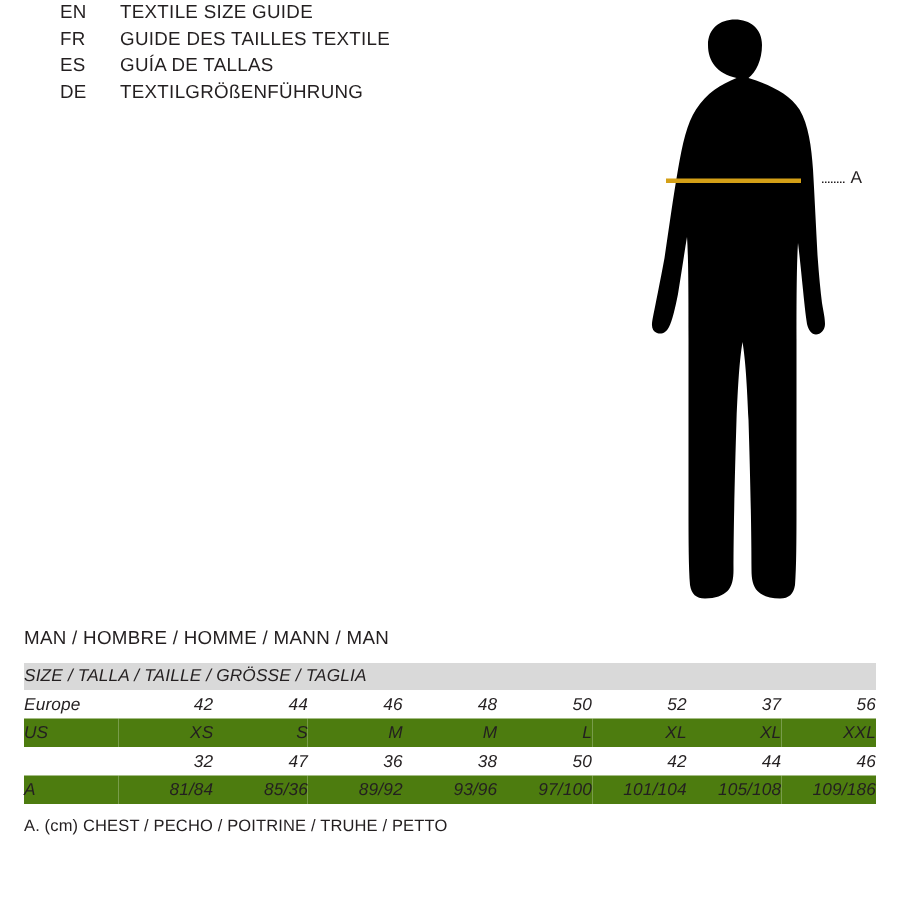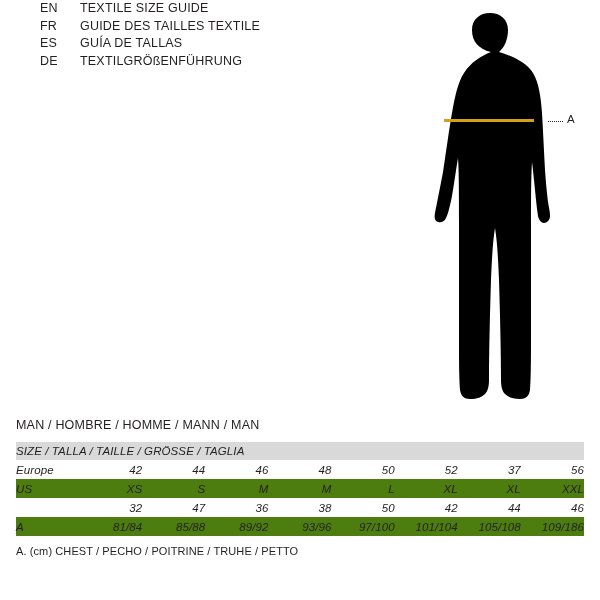--- a/index.html
+++ b/index.html
@@ -265,21 +265,21 @@
           <td class="c-val">38</td>
           <td class="c-val">50</td>
           <td class="c-val">42</td>
           <td class="c-val">44</td>
           <td class="c-val">46</td>
         </tr>
 
         <tr class="row-alt">
           <td class="c-label">A</td>
           <td class="c-val">81/84</td>
-          <td class="c-val">85/88</td>
+          <td class="c-val">85/36</td>
           <td class="c-val">89/92</td>
           <td class="c-val">93/96</td>
           <td class="c-val">97/100</td>
           <td class="c-val">101/104</td>
           <td class="c-val">105/108</td>
           <td class="c-val">109/186</td>
         </tr>
       </tbody>
     </table>
   </div>

